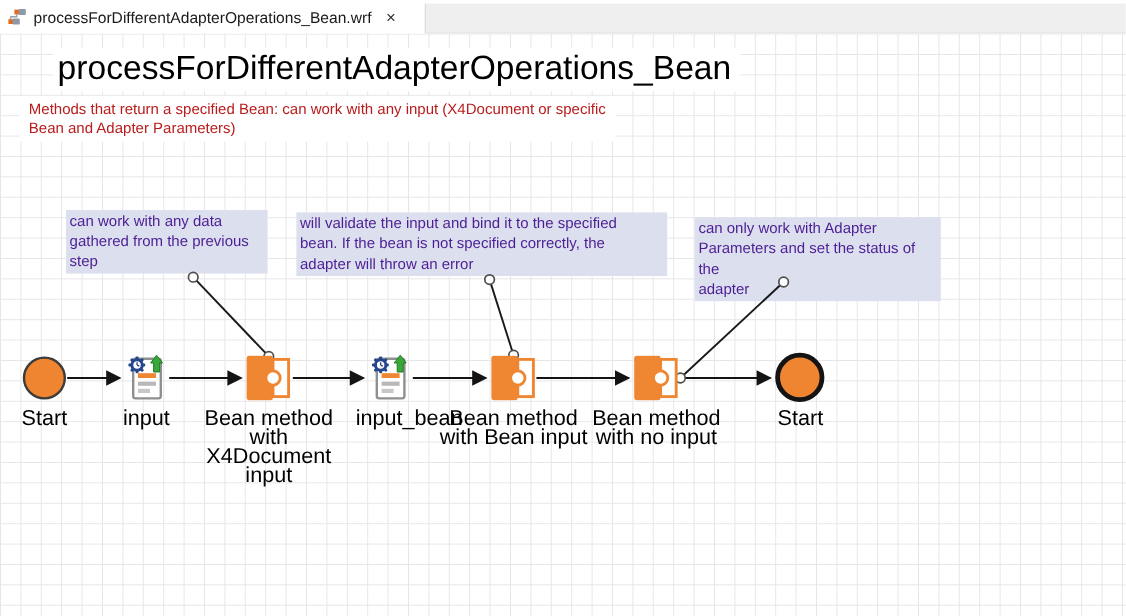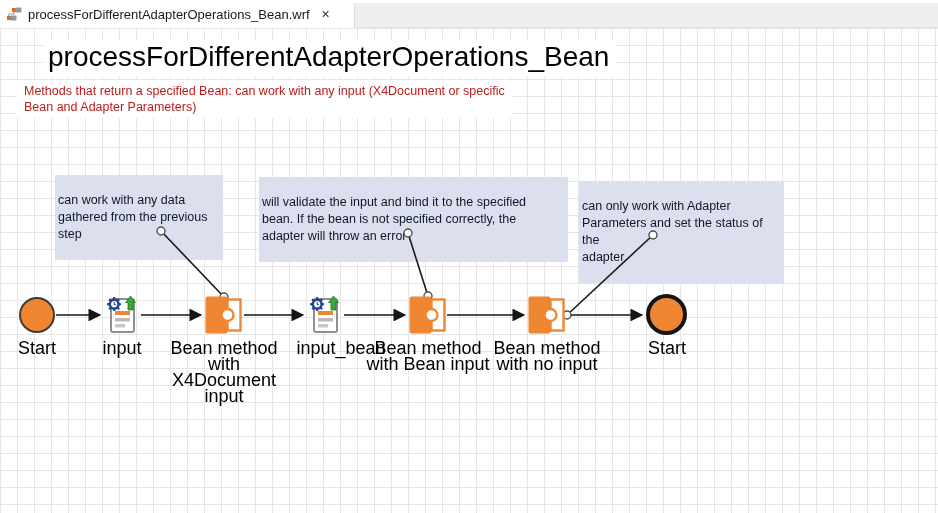--- a/index.html
+++ b/index.html
@@ -45,26 +45,26 @@
     position:absolute; left:8px; top:12px;
     font-size:28px; color:#000; background:#fff;
     padding:1px 8px 3px 4px; white-space:nowrap;margin-left:36px;
   }
   .diagram-note {
     position:absolute; left:16px; top:52px;
     font-size:12.5px; line-height:16px; color:#b91c1c;
     background:#fff; padding:3px 8px; white-space:pre-line;
   }
   .annotation {
-    position:absolute; background:#dce0ee; color:#0f172a;
-    font-size:12.5px; line-height:17px; padding:17px 3px;
+    position:absolute; background:#dce0ee; color:#4c1d95;
+    font-size:12.5px; line-height:17px; padding:1px 3px;
     white-space:pre-line;
   }
   #ann-0 { left:55px;  top:147px; width:168px; }
-  #ann-1 { left:247px; top:149px; width:309px;margin-left:12px; }
+  #ann-1 { left:247px; top:149px; width:309px; }
   #ann-2 { left:579px; top:153px; width:205px; }
 
   svg.overlay { position:absolute; left:0; top:0; width:938px; height:485px; }
 
   .node { position:absolute; }
   .circle-node {
     width:36px; height:36px; border-radius:50%;
     background:#ef8531;
   }
   #node-start { left:19px;  top:269px; border:2px solid #3c3c3c; }

